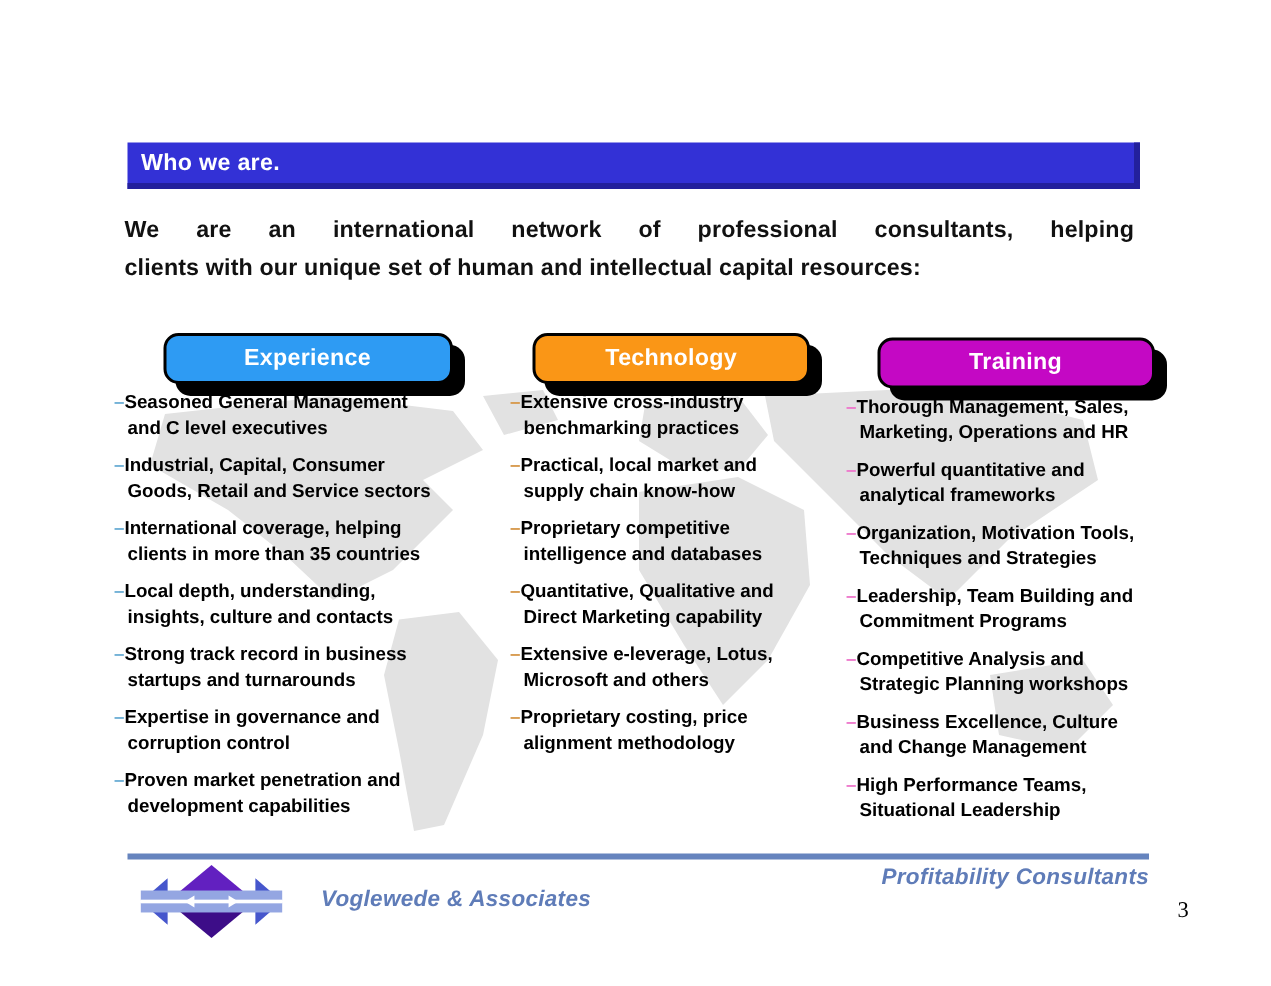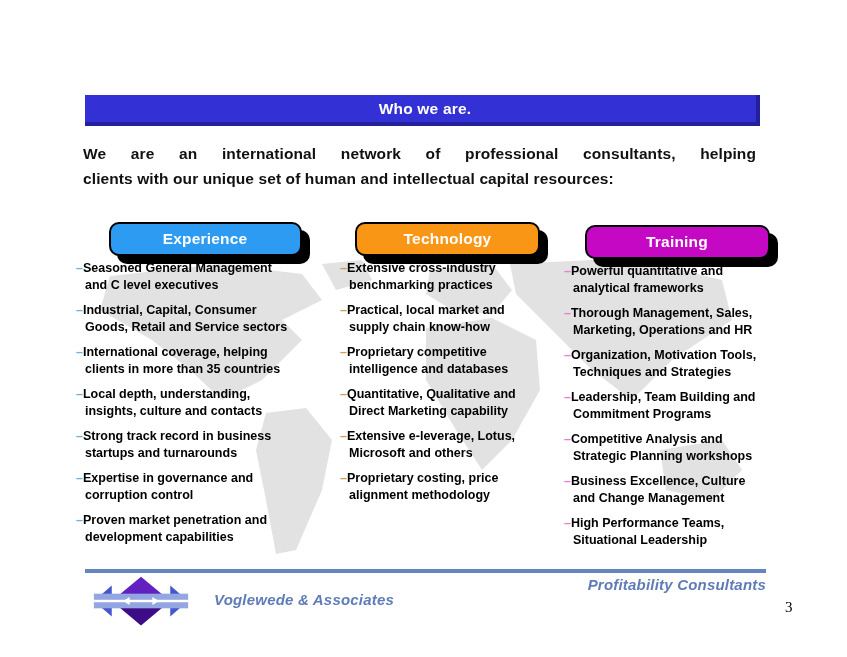--- a/index.html
+++ b/index.html
@@ -29,21 +29,20 @@
     width: 662px; height: 27px;
     background: var(--title-bar);
     border-right: 4px solid #23209c;
     border-bottom: 4px solid #23209c;
     color: #ffffff;
     font-size: 15.5px; font-weight: bold;
     line-height: 27px;
     padding-left: 9px;
     letter-spacing: 0.2px;
     z-index: 2;
-    text-align: center;
   }
 
   
   .intro {
     position: absolute; left: 83px; top: 141px;
     width: 673px;
     font-size: 15.5px; font-weight: bold; color: #111111;
     line-height: 25px; letter-spacing: 0.1px;
     z-index: 2;
   }
@@ -168,24 +167,24 @@
     <div class="bullet"><span class="dash">–</span><span class="btxt">Quantitative, Qualitative and
 Direct Marketing capability</span></div>
     <div class="bullet"><span class="dash">–</span><span class="btxt">Extensive e-leverage, Lotus,
 Microsoft and others</span></div>
     <div class="bullet"><span class="dash">–</span><span class="btxt">Proprietary costing, price
 alignment methodology</span></div>
   </div>
 
   <div class="column" data-column="2" style="--btn-color: #c408c4; --dash-color: #ee7acc;">
     <div class="btn">Training</div>
+    <div class="bullet"><span class="dash">–</span><span class="btxt">Thorough Management, Sales,
+Marketing, Operations and HR</span></div>
     <div class="bullet"><span class="dash">–</span><span class="btxt">Powerful quantitative and
 analytical frameworks</span></div>
-    <div class="bullet"><span class="dash">–</span><span class="btxt">Thorough Management, Sales,
-Marketing, Operations and HR</span></div>
     <div class="bullet"><span class="dash">–</span><span class="btxt">Organization, Motivation Tools,
 Techniques and Strategies</span></div>
     <div class="bullet"><span class="dash">–</span><span class="btxt">Leadership, Team Building and
 Commitment Programs</span></div>
     <div class="bullet"><span class="dash">–</span><span class="btxt">Competitive Analysis and
 Strategic Planning workshops</span></div>
     <div class="bullet"><span class="dash">–</span><span class="btxt">Business Excellence, Culture
 and Change Management</span></div>
     <div class="bullet"><span class="dash">–</span><span class="btxt">High Performance Teams,
 Situational Leadership</span></div>

